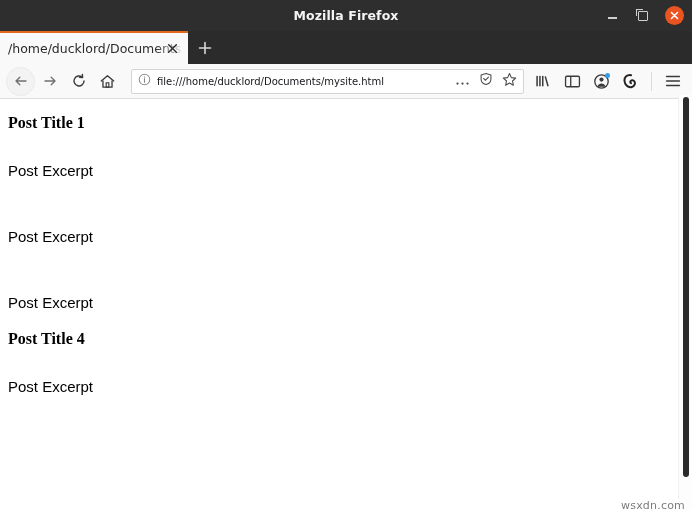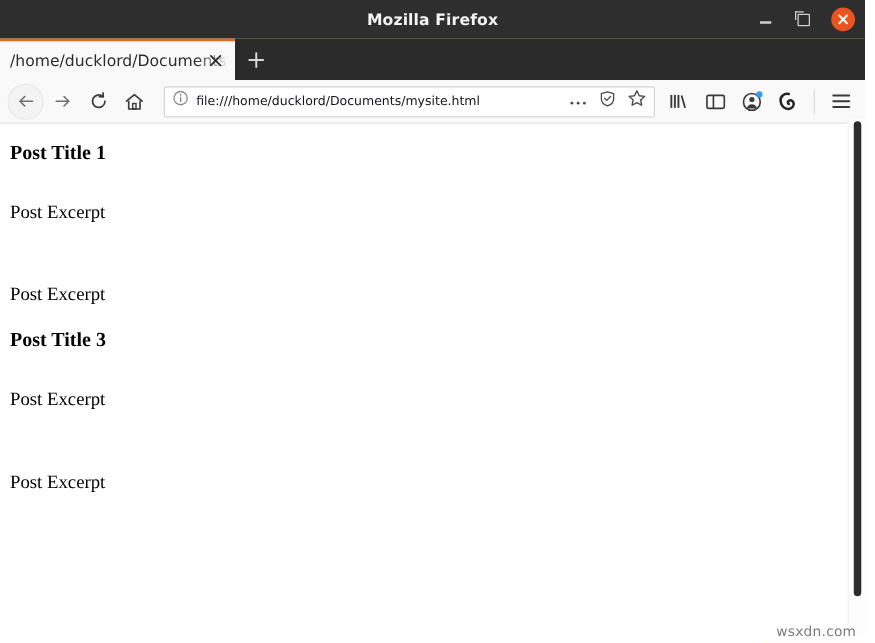--- a/index.html
+++ b/index.html
@@ -12,21 +12,21 @@
     overflow: hidden;
     background: #ffffff;
     font-family: "Liberation Sans", sans-serif;
     -webkit-font-smoothing: antialiased;
   }
   .browser-window {
     position: relative;
     width: 692px;
     height: 514px;
     overflow: hidden;
-    background: #fef9c3;
+    background: #eab308;
   }
 
   
   .titlebar {
     position: relative;
     height: 31px;
     background: #2e2e2e;
     display: flex;
     align-items: center;
     justify-content: center;
@@ -242,21 +242,21 @@
     padding: 0;
     line-height: 1.1;
     font-family: "Liberation Serif", "DejaVu Serif", serif;
   }
   .post-excerpt {
     font-size: 15px;
     color: #000000;
     margin: 0;
     padding: 0;
     line-height: 1.15;
-    font-family: Liberation Serif, serif;
+    font-family: Liberation Sans, sans-serif;
   }
   .post-block { }
   .spacer-title { height: 24px; }
 
   
   .scrollbar-track {
     position: absolute;
     top: 95px;
     right: 0;
     width: 14px;
@@ -437,28 +437,28 @@
     <div style="height:19px"></div>
 
     <div class="post-block">
       <div class="spacer-title" style="height:30px"></div>
       <p class="post-excerpt">Post Excerpt</p>
     </div>
 
     <div style="height:19px"></div>
 
     <div class="post-block">
-      <h2 class="post-title">Post Title 3</h2>
       <div class="spacer-title" style="height:30px"></div>
       <p class="post-excerpt">Post Excerpt</p>
     </div>
 
     <div style="height:19px"></div>
 
     <div class="post-block">
+      <h2 class="post-title">Post Title 4</h2>
       <div class="spacer-title" style="height:30px"></div>
       <p class="post-excerpt">Post Excerpt</p>
     </div>
 
     <div style="height:19px"></div>
 
     <div class="post-block">
       <div class="spacer-title" style="height:30px"></div>
 
     </div>

